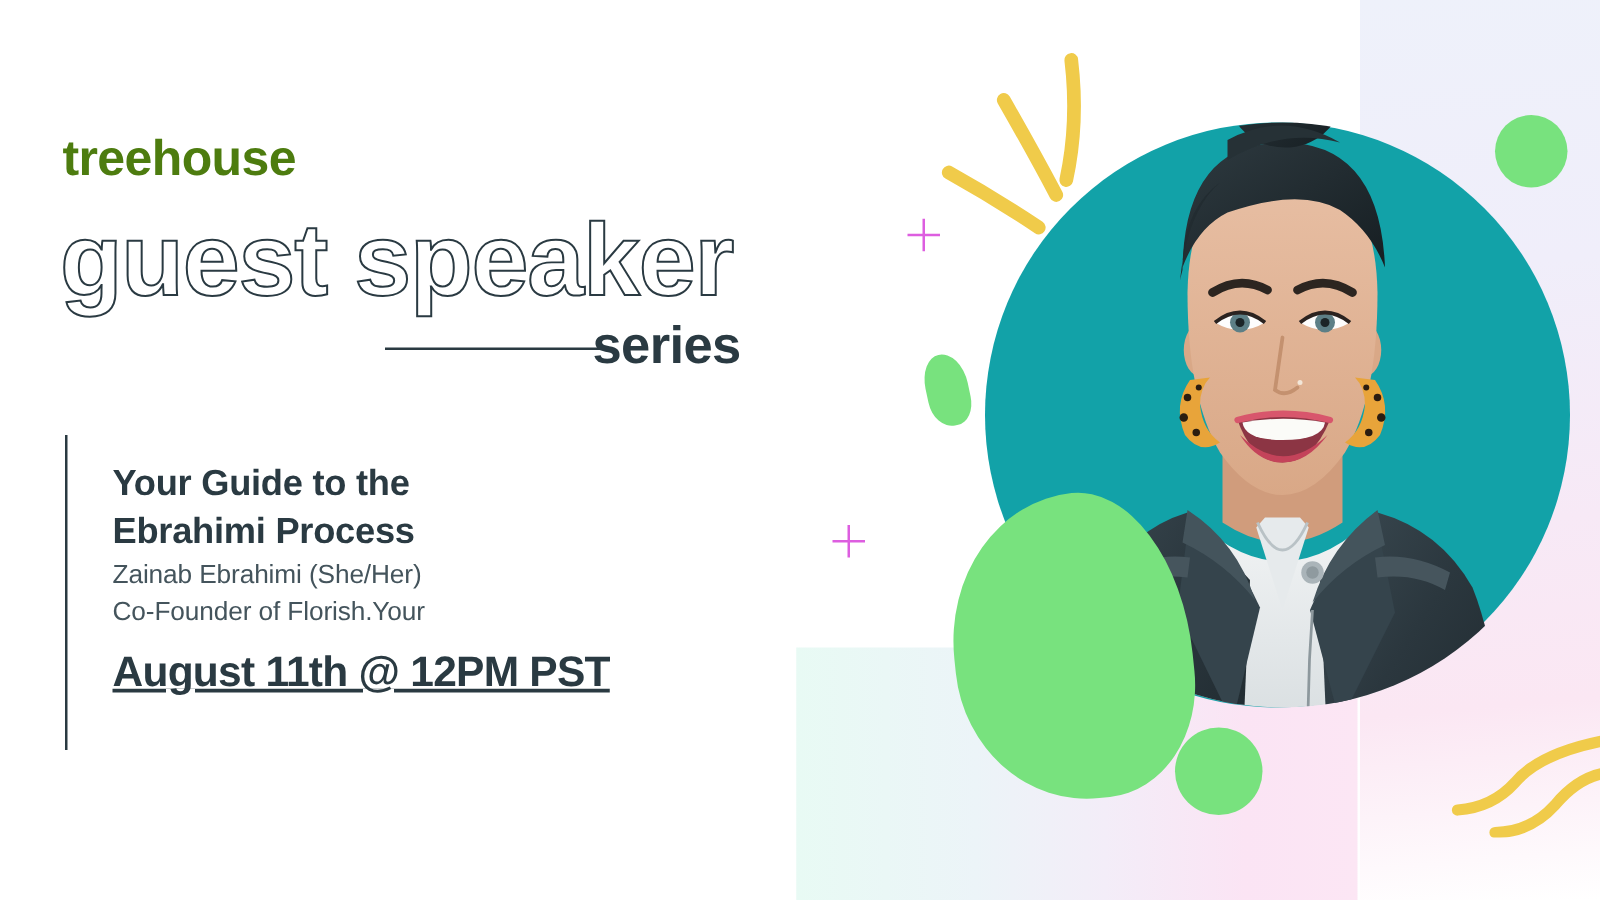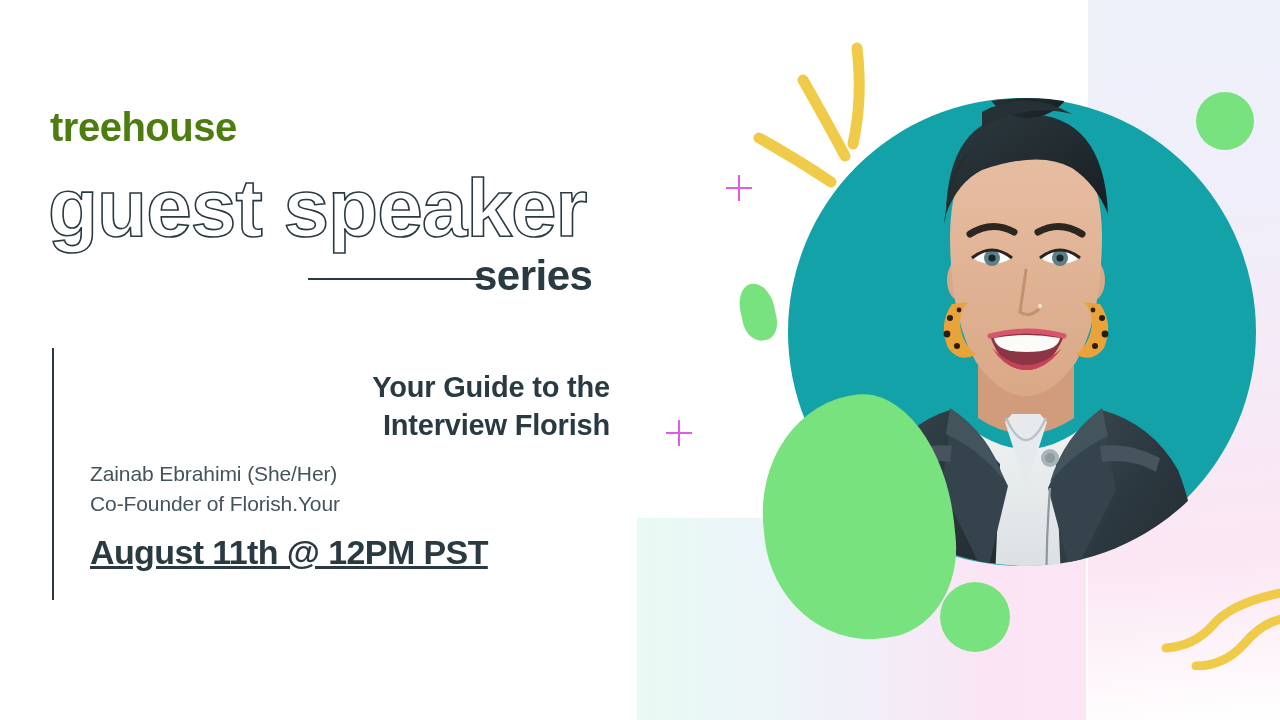--- a/index.html
+++ b/index.html
@@ -84,27 +84,27 @@
     color:#2a3a42; line-height:1;
   }
 
   #detail-rule {
     position:absolute; left:52px; top:348px; width:2px; height:252px;
     background:#2a3a42;
   }
   #detail-block { position:absolute; left:90px; top:368px; width:520px; }
   #talk-title {
     font-size:29px; font-weight:600; color:#2a3a42;
-    line-height:1.32; letter-spacing:-0.2px;text-align:right;
+    line-height:1.32; letter-spacing:-0.2px;
   }
   #speaker-name, #speaker-role {
     font-size:21px; font-weight:400; color:#44545c;
     line-height:1.45; letter-spacing:-0.1px;
   }
-  #speaker-name { margin-top:14px; }
+  #speaker-name { }
   #event-datetime {
     margin-top:14px;
     font-size:34px; font-weight:700; color:#2a3a42;
     letter-spacing:-0.6px; line-height:1.15;text-decoration:underline;
   }
 </style>
 </head>
 <body>
 
 <div id="stage">
@@ -248,20 +248,20 @@
     <text x="8" y="76" font-family="'Liberation Sans', sans-serif" font-size="82" font-weight="700" letter-spacing="-1" fill="none" stroke="#2a3a42" stroke-width="1.6">guest speaker</text>
   </svg>
 
   <div id="series-rule"></div>
   <div id="series-word">series</div>
 
   <div id="detail-rule"></div>
   <div id="detail-block">
     <div id="talk-title">
       <div>Your Guide to the</div>
-      <div>Interview Florish</div>
+      <div>Ebrahimi Process</div>
     </div>
     <div id="speaker-name">Zainab Ebrahimi (She/Her)</div>
     <div id="speaker-role">Co-Founder of Florish.Your</div>
     <div id="event-datetime">August 11th @ 12PM PST</div>
   </div>
 
 </div>
 
 </body></html>

